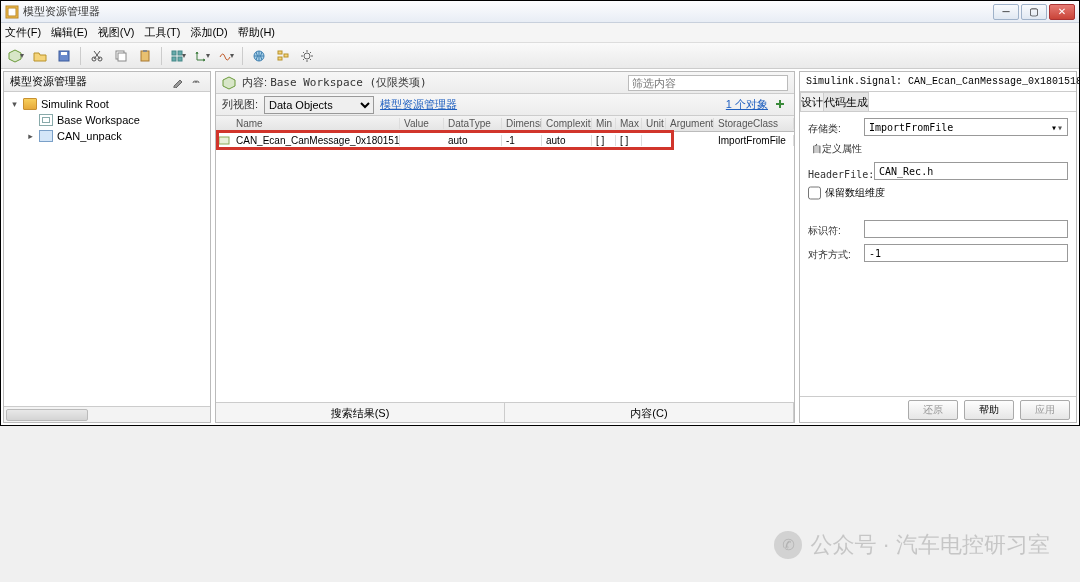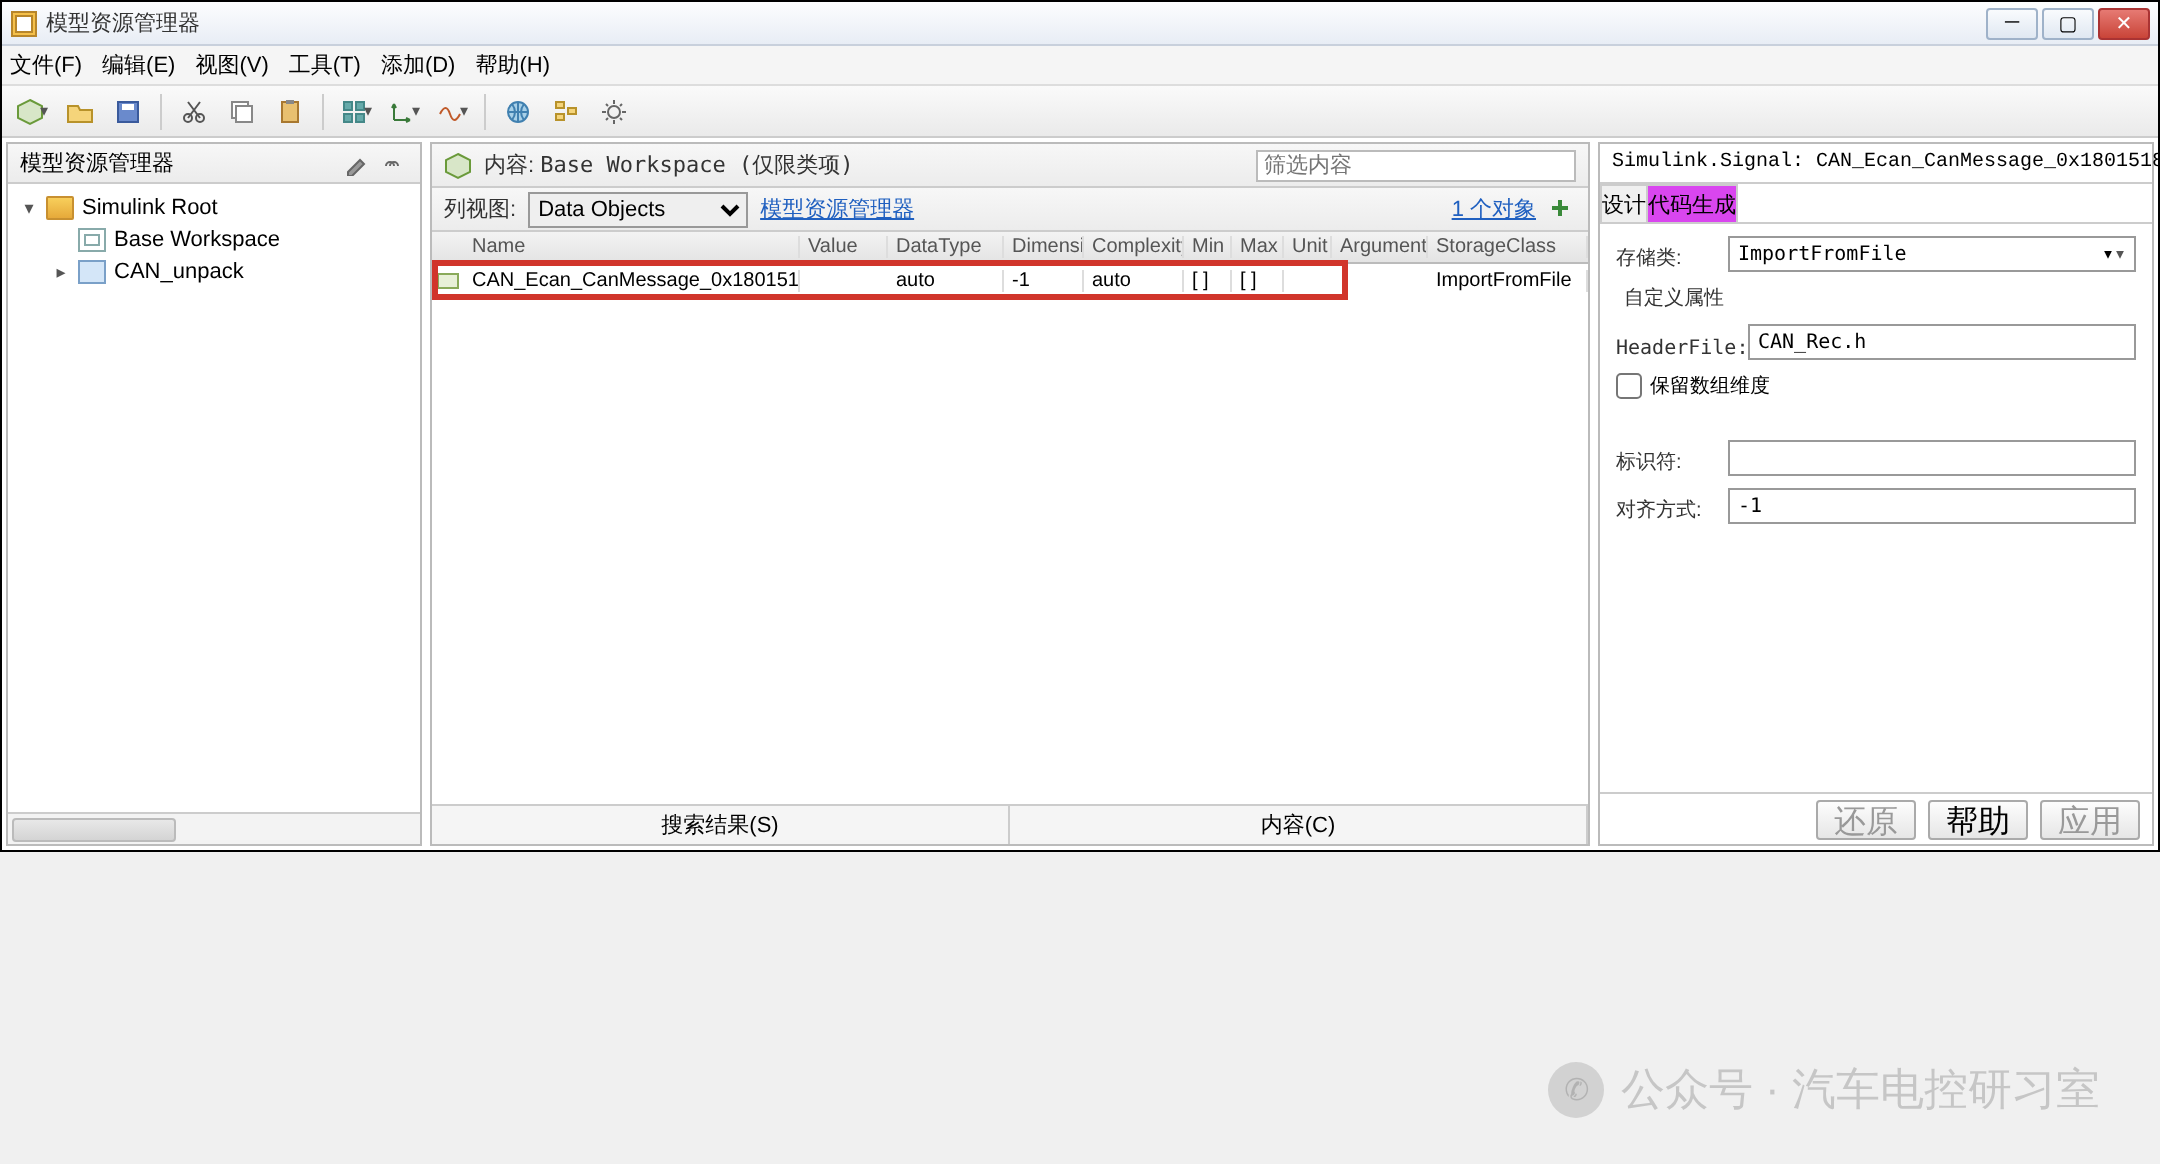--- a/index.html
+++ b/index.html
@@ -67,31 +67,31 @@
 
 .c-name{width:168px;} .c-val{width:44px;} .c-dt{width:58px;} .c-dim{width:40px;} .c-cx{width:50px;} .c-min{width:24px;} .c-max{width:26px;} .c-unit{width:24px;} .c-arg{width:48px;} .c-sc{width:80px;}
 
 .hscroll { height:16px; background:#f3f3f3; border-top:1px solid #ccc; position:relative; }
 .hscroll .thumb { position:absolute; left:2px; top:2px; height:12px; width:40%; background:linear-gradient(#e8e8e8,#d4d4d4); border:1px solid #bbb; border-radius:2px; }
 
 
 .r-title { height:20px; border-bottom:1px solid #ccc; padding:2px 6px; font-size:10px; font-family: Liberation Mono, monospace; display:flex; align-items:center; }
 .r-tabs { display:flex; height:20px; border-bottom:1px solid #ccc; font-size:11px; }
 .r-tab { padding:2px 0; border:1px solid #ccc; border-bottom:none; margin-right:-1px; background:#f0f0f0; cursor:pointer; }
-.r-tab.active { background:#d946ef; }
+.r-tab.active { background:#e5e5e5; }
 .r-body { flex:1; padding:6px 8px; font-size:11px; display:flex; flex-direction:column; gap:6px; }
 .frow { display:flex; align-items:flex-end; gap:6px; }
 .frow .flbl { width:50px; color:#333; font-size:10px; }
 .frow .finp { flex:1; height:18px; border:1px solid #999; background:#fff; font-size:10px; font-family:Consolas,monospace; padding:0 4px; display:flex; align-items:center; }
 .frow .finp.dd::after { content:"▾"; float:right; color:#555; }
 .chk { display:flex; gap:4px; font-size:10px; }
 
 
 .r-foot { height:26px; border-top:1px solid #ccc; display:flex; align-items:center; justify-content:flex-end; gap:6px; padding:0 6px; }
-.r-foot button { height:20px; min-width:50px; font-size:16px; background:linear-gradient(#fdfdfd,#e6e6e6); border:1px solid #aaa; border-radius:2px; cursor:pointer; }
+.r-foot button { height:20px; min-width:50px; font-size:10px; background:linear-gradient(#fdfdfd,#e6e6e6); border:1px solid #aaa; border-radius:2px; cursor:pointer; }
 .r-foot button:disabled { color:#999; }
 
 
 .ftabs { height:20px; border-top:1px solid #ccc; background:#f5f5f5; display:flex; }
 .ftab { flex:1; text-align:center; font-size:11px; line-height:20px; border-right:1px solid #ccc; cursor:pointer; }
 
 
 .wm { position:absolute; right:30px; bottom:22px; color:rgba(120,120,120,0.35); font-size:22px; display:flex; align-items:center; gap:8px; pointer-events:none; }
 .wm .wicon { width:28px; height:28px; border-radius:50%; background:rgba(120,120,120,0.25); display:flex; align-items:center; justify-content:center; font-size:15px; }
 

